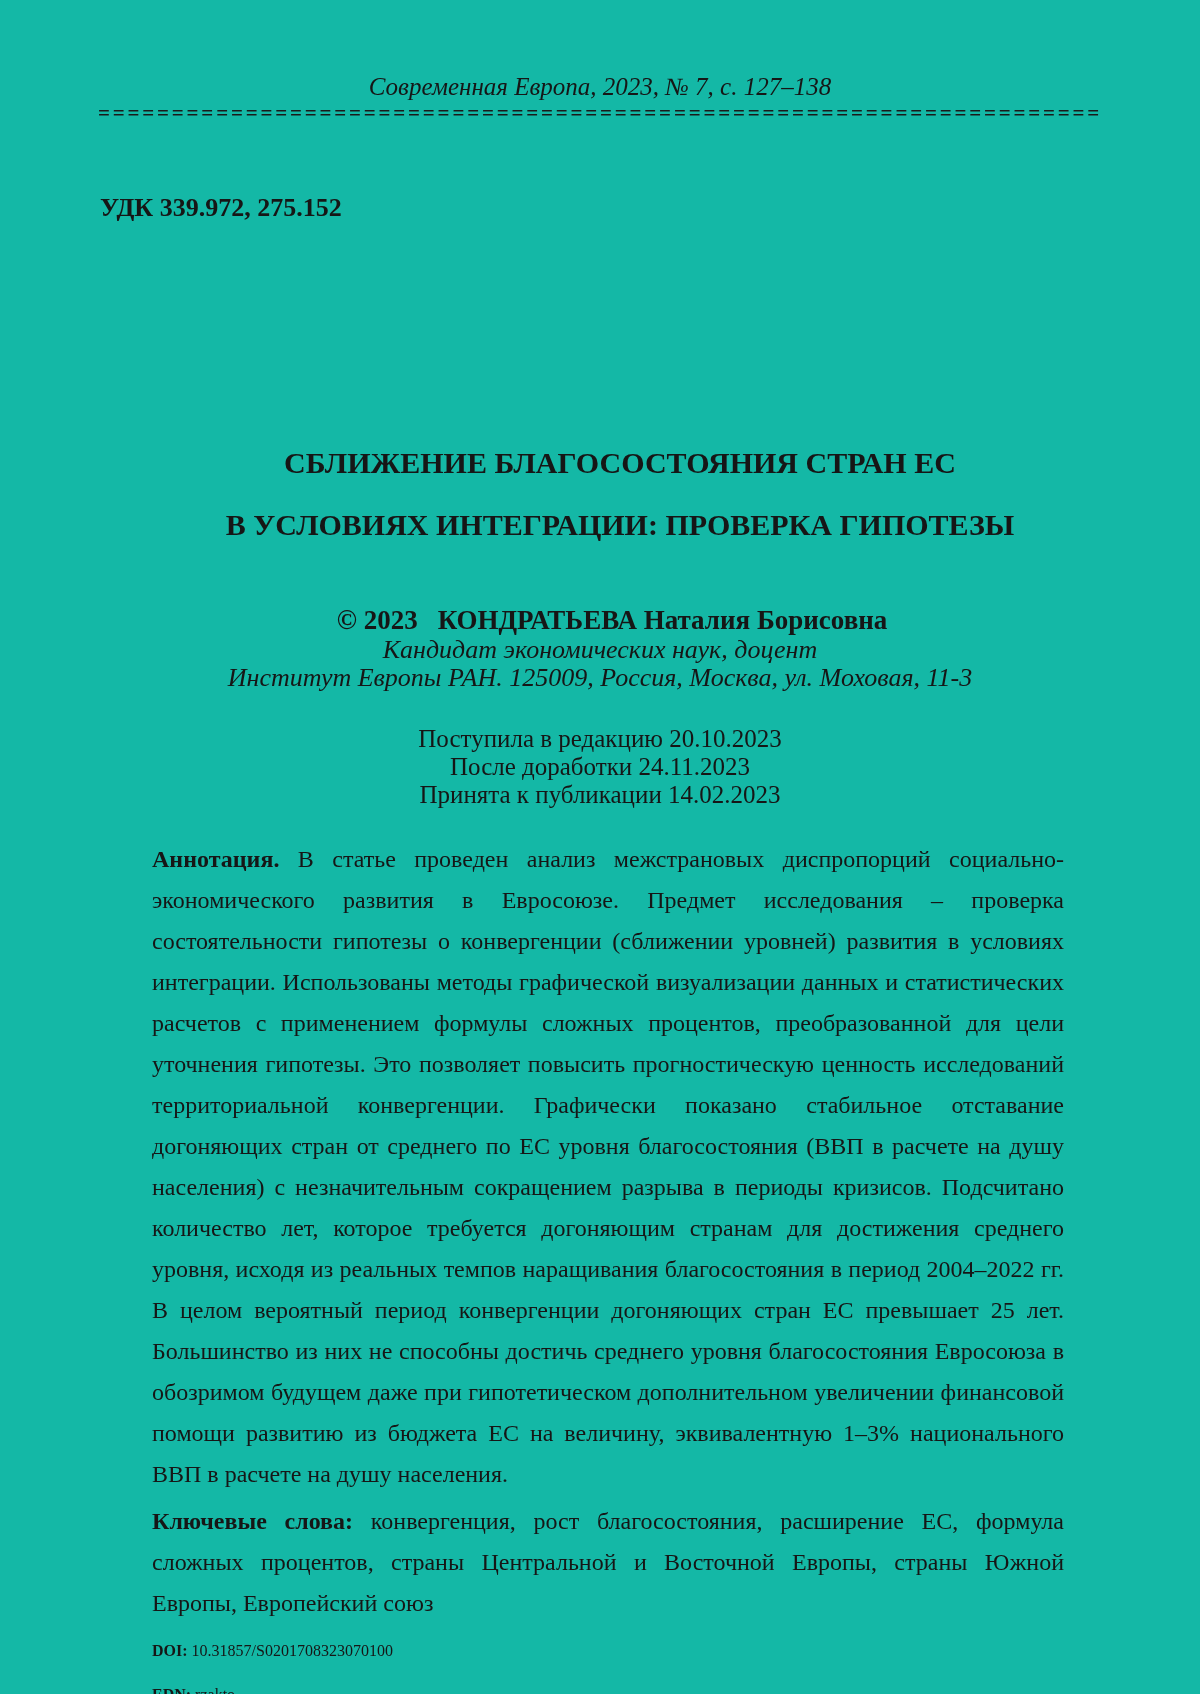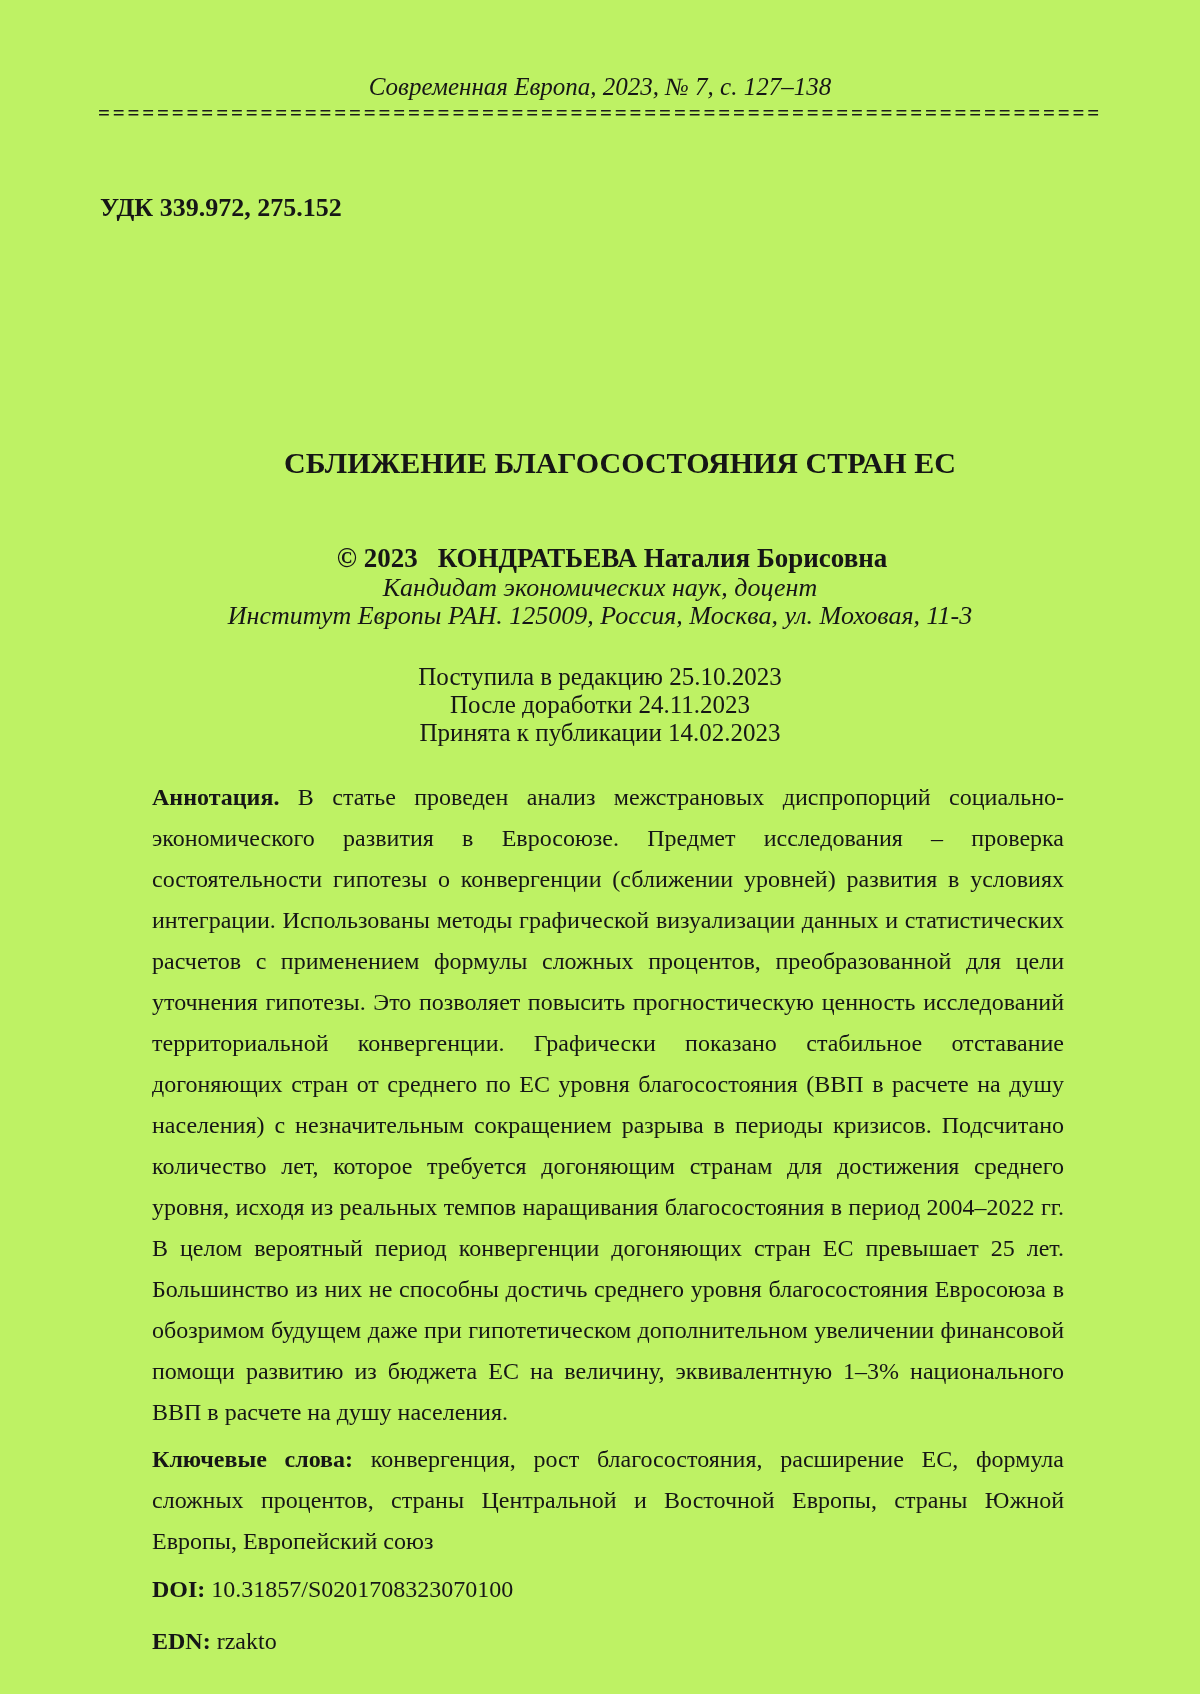--- a/index.html
+++ b/index.html
@@ -9,21 +9,21 @@
   }
   body {
     width: 1200px;
     height: 1694px;
     overflow: hidden;
   }
   .page {
     position: relative;
     width: 1200px;
     height: 1694px;
-    background: #bef264;
+    background: #14b8a6;
     color: #161616;
     font-family: "Liberation Serif", "DejaVu Serif", serif;
     -webkit-font-smoothing: antialiased;
   }
   .journal-header {
     padding-top: 72px;
     text-align: center;
     font-style: italic;
     font-size: 25px;
     line-height: 30px;
@@ -99,53 +99,54 @@
     width: 912px;
     margin: 0 0 0 152px;
     text-align: justify;
     font-size: 24px;
     line-height: 41px;
   }
   .abstract { margin-top: 30px; }
   .keywords { margin-top: 6px; }
   .meta-line {
     margin-left: 152px;
-    font-size: 24px;
+    font-size: 16px;
     line-height: 28px;
   }
   .doi-line { margin-top: 13px; }
   .edn-line { margin-top: 12px; }
   .bold { font-weight: bold; }
 </style>
 </head>
 <body>
 
 <div class="page">
 
   <div class="journal-header">Современная Европа, 2023, № 7, с. 127–138</div>
 
   <div class="separator">====================================================================</div>
 
   <div class="udc">УДК 339.972, 275.152</div>
 
   <h1 class="title">
     <span class="title-line">СБЛИЖЕНИЕ БЛАГОСОСТОЯНИЯ СТРАН ЕС</span>
+    <span class="title-line">В УСЛОВИЯХ ИНТЕГРАЦИИ: ПРОВЕРКА ГИПОТЕЗЫ</span>
   </h1>
 
   <div class="author-line">
     <span class="copyright">© 2023</span><span>КОНДРАТЬЕВА Наталия Борисовна</span>
   </div>
 
   <div class="author-degree">Кандидат экономических наук, доцент</div>
 
   <div class="author-affiliation">Институт Европы РАН. 125009, Россия, Москва, ул. Моховая, 11-3</div>
 
 
   <div class="dates">
-    <div>Поступила в редакцию 25.10.2023</div>
+    <div>Поступила в редакцию 20.10.2023</div>
     <div>После доработки 24.11.2023</div>
     <div>Принята к публикации 14.02.2023</div>
   </div>
 
   <p class="body-para abstract">
     <span class="bold">Аннотация.</span>
     <span>В статье проведен анализ межстрановых диспропорций социально-экономического развития в Евросоюзе. Предмет исследования – проверка состоятельности гипотезы о конвергенции (сближении уровней) развития в условиях интеграции. Использованы методы графической визуализации данных и статистических расчетов с применением формулы сложных процентов, преобразованной для цели уточнения гипотезы. Это позволяет повысить прогностическую ценность исследований территориальной конвергенции. Графически показано стабильное отставание догоняющих стран от среднего по ЕС уровня благосостояния (ВВП в расчете на душу населения) с незначительным сокращением разрыва в периоды кризисов. Подсчитано количество лет, которое требуется догоняющим странам для достижения среднего уровня, исходя из реальных темпов наращивания благосостояния в период 2004–2022 гг. В целом вероятный период конвергенции догоняющих стран ЕС превышает 25 лет. Большинство из них не способны достичь среднего уровня благосостояния Евросоюза в обозримом будущем даже при гипотетическом дополнительном увеличении финансовой помощи развитию из бюджета ЕС на величину, эквивалентную 1–3% национального ВВП в расчете на душу населения.</span>
   </p>
 
   <p class="body-para keywords">

